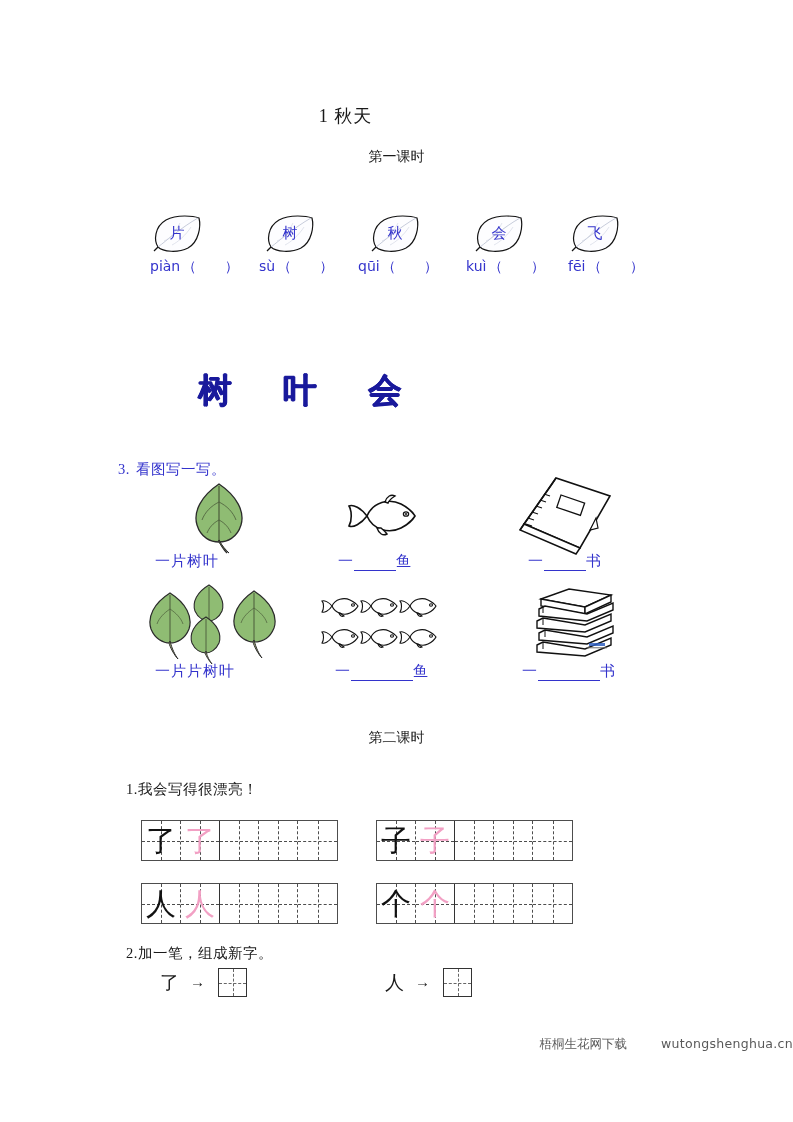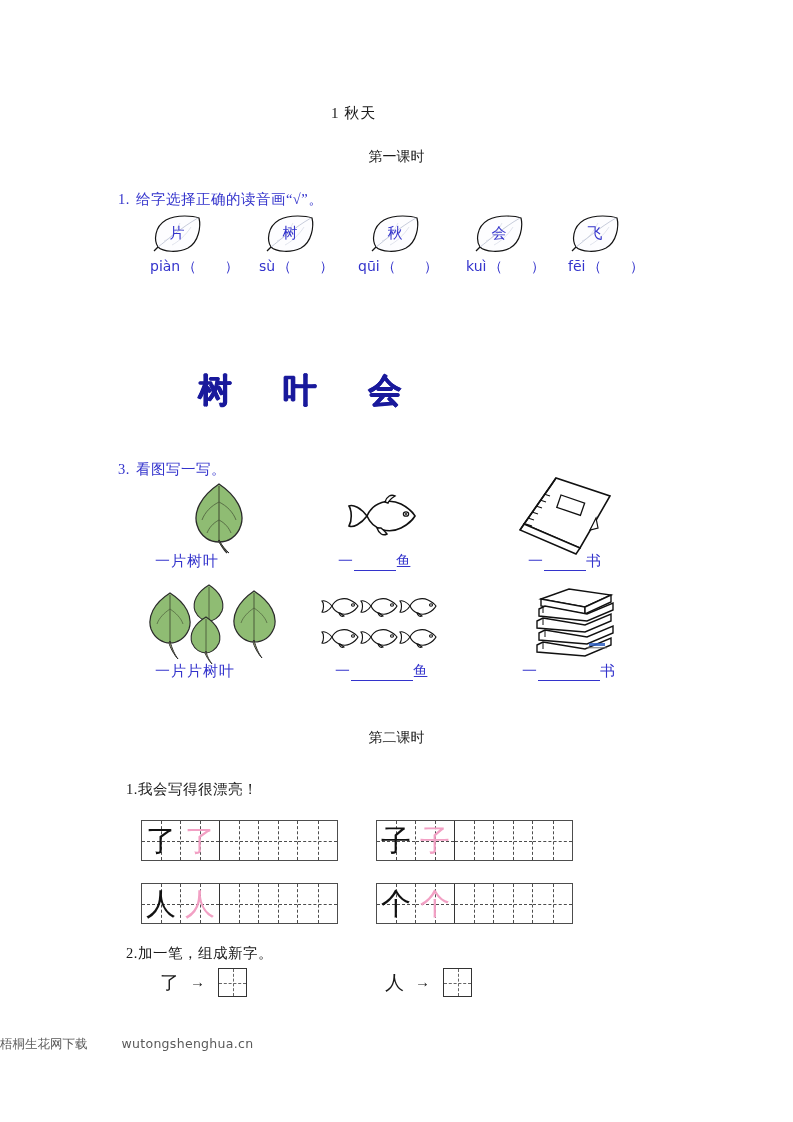--- a/index.html
+++ b/index.html
@@ -21,24 +21,23 @@
     width: 793px;
     height: 1122px;
   }
 
   
   .doc-title {
     position: absolute;
     left: 0; top: 104px;
     width: 691px;
     text-align: center;
-    font-size: 15px;
+    font-size: 18px;
     letter-spacing: 1px;
     color: #1a1a1a;
-    margin-left: 8px;
   }
   .lesson-sub {
     position: absolute;
     left: 0;
     width: 793px;
     text-align: center;
     font-size: 14px;
     color: #1a1a1a;
   }
   #sub1 { top: 148px; }
@@ -217,41 +216,38 @@
   .smallbox::after {
     top: 0; bottom: 0; left: 50%;
     border-left: 1px dashed #666666;
   }
 
   
   .footer {
     position: absolute;
     left: 0; top: 1036px;
     width: 793px;
-    text-align: left;
+    text-align: right;
     font-size: 12.5px;
     color: #595959;
   }
   .footer .site {
     margin-left: 34px;
     font-family: "DejaVu Sans", sans-serif;
     letter-spacing: 0.3px;
   }
 </style>
 </head>
 <body>
 
 <div class="page">
 
   <div class="doc-title">1 秋天</div>
   <div class="lesson-sub" id="sub1">第一课时</div>
 
-  <div class="prompt-blue" style="left:118px; top:190px;">
-    <span class="num">1.</span><span>给字选择正确的读音画“√”。</span>
-  </div>
 
   <div class="leafrow">
     <div class="leaftoken" style="left:0px;">
       <svg width="54" height="40" viewBox="0 0 54 40">
         <path d="M8 34 C4 28 4 14 16 7 C27 1 44 3 49 5 C51 13 49 29 38 35 C28 40 13 39 8 34 Z" fill="#fdfdff" stroke="#141414" stroke-width="1.2"></path>
         <path d="M8 34 C16 28 32 14 48 5" fill="none" stroke="#b9bfd0" stroke-width="0.8"></path>
         <path d="M14 28 C20 26 26 18 30 10" fill="none" stroke="#cfd4e0" stroke-width="0.6"></path>
         <path d="M22 32 C28 29 36 22 41 14" fill="none" stroke="#cfd4e0" stroke-width="0.6"></path>
         <path d="M4 38 C6 36 7 35 8 34" fill="none" stroke="#141414" stroke-width="1.2"></path>
       </svg>

